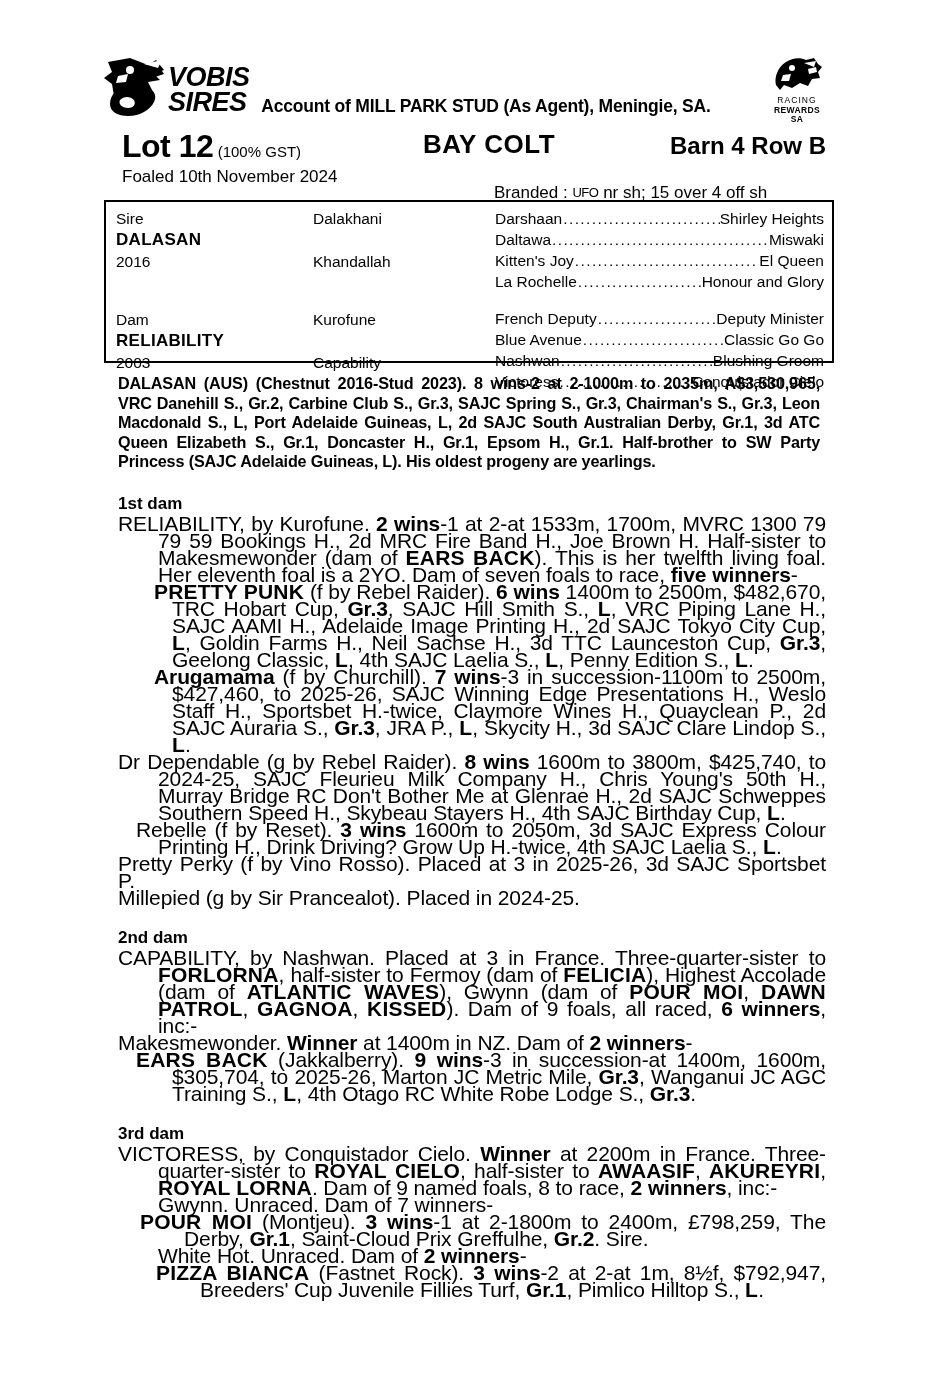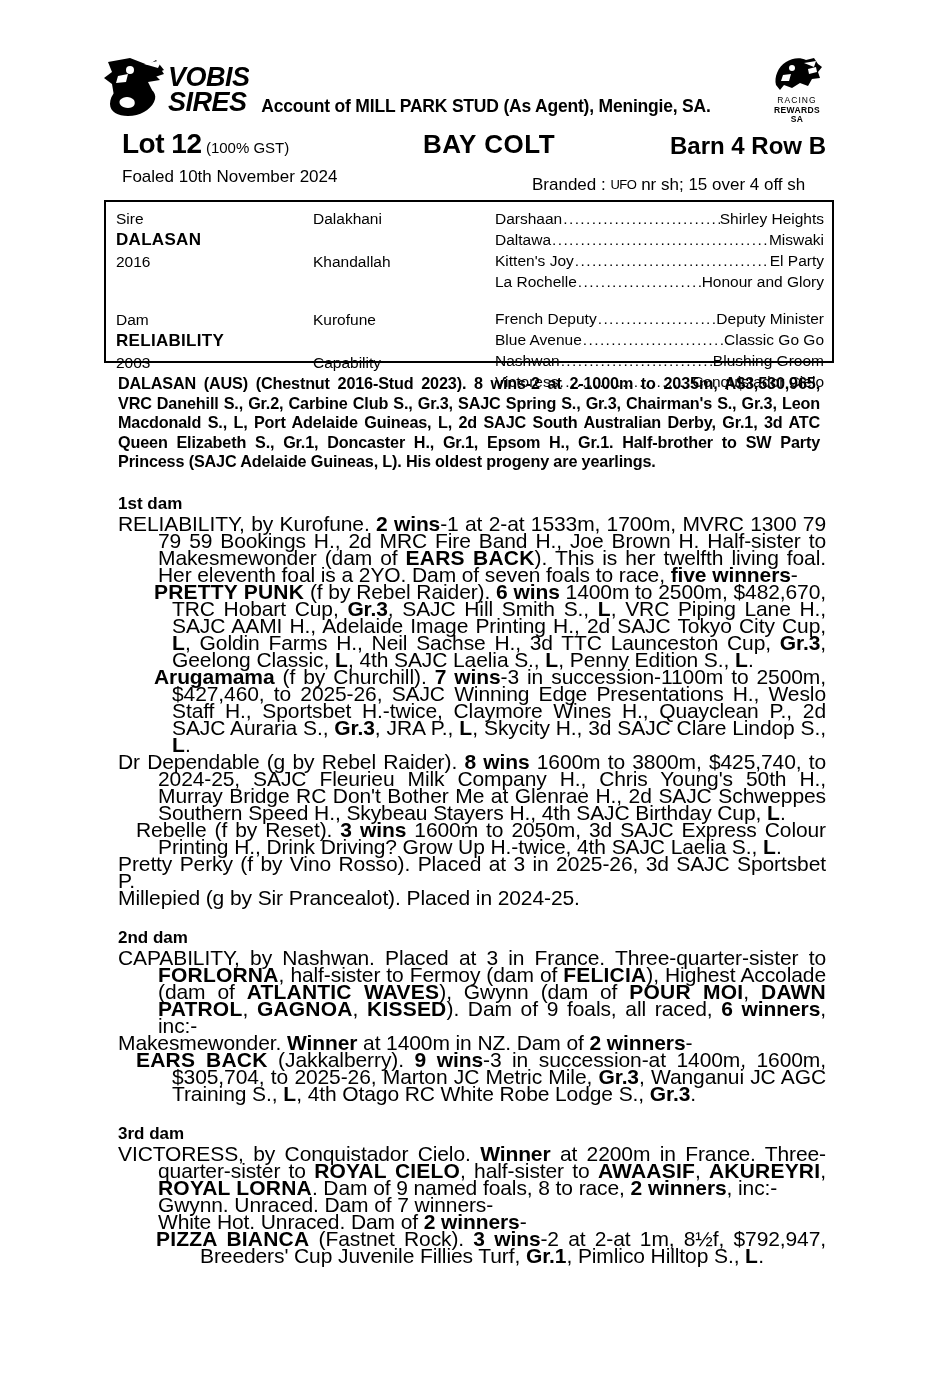--- a/index.html
+++ b/index.html
@@ -71,21 +71,21 @@
     height: 36px;
     margin: 0 104px 0 104px;
   }
   .lot-left {
     position: absolute;
     left: 18px;
     top: 0;
     white-space: nowrap;
   }
   .lot-num {
-    font-size: 28px;
+    font-size: 32px;
     font-weight: bold;
     letter-spacing: -0.5px;
   }
   .lot-gst {
     font-size: 15px;
     font-weight: normal;
   }
   .lot-center {
     position: absolute;
     left: 0;
@@ -115,23 +115,22 @@
   }
   .foaled-left {
     position: absolute;
     left: 18px;
     top: 0;
     white-space: nowrap;
   }
   .foaled-right {
     position: absolute;
     left: 390px;
-    top: 8px;
-    white-space: nowrap;
-    margin-left: 38px;
+    top: 16px;
+    white-space: nowrap;
   }
   .brand-sym {
     font-size: 13px;
     letter-spacing: -0.5px;
     vertical-align: 1px;
   }
 
   
   .ped-table {
     margin: 8px 104px 0 104px;
@@ -324,21 +323,21 @@
         <span class="rgt">Shirley Heights</span>
       </div>
       <div class="dots-row">
         <span class="lft">Daltawa</span>
         <span class="dots">................................................................................</span>
         <span class="rgt">Miswaki</span>
       </div>
       <div class="dots-row">
         <span class="lft">Kitten's Joy</span>
         <span class="dots">................................................................................</span>
-        <span class="rgt">El Party</span>
+        <span class="rgt">El Queen</span>
       </div>
       <div class="dots-row">
         <span class="lft">La Rochelle</span>
         <span class="dots">................................................................................</span>
         <span class="rgt">Honour and Glory</span>
       </div>
       <div class="ped-spacer"></div>
       <div class="dots-row">
         <span class="lft">French Deputy</span>
         <span class="dots">................................................................................</span>
@@ -376,18 +375,19 @@
         <div class="entry lvlB">Rebelle (f by Reset). <b class="nm">3 wins</b> 1600m to 2050m, 3d SAJC Express Colour Printing H., Drink Driving? Grow Up H.-twice, 4th SAJC Laelia S., <b class="caps">L</b>.</div>
         <div class="entry ind0">Pretty Perky (f by Vino Rosso). Placed at 3 in 2025-26, 3d SAJC Sportsbet P.</div>
         <div class="entry ind0">Millepied (g by Sir Prancealot). Placed in 2024-25.</div>
         <div class="dam-head">2nd dam</div>
         <div class="entry lvl0">CAPABILITY, by Nashwan. Placed at 3 in France. Three-quarter-sister to <b class="caps">FORLORNA</b>, half-sister to Fermoy (dam of <b class="caps">FELICIA</b>), Highest Accolade (dam of <b class="caps">ATLANTIC WAVES</b>), Gwynn (dam of <b class="caps">POUR MOI</b>, <b class="caps">DAWN PATROL</b>, <b class="caps">GAGNOA</b>, <b class="caps">KISSED</b>). Dam of 9 foals, all raced, <b class="nm">6 winners</b>, inc:-</div>
         <div class="entry ind0">Makesmewonder. <b class="nm">Winner</b> at 1400m in NZ. Dam of <b class="nm">2 winners</b>-</div>
         <div class="entry lvlA"><b class="caps">EARS BACK</b> (Jakkalberry). <b class="nm">9 wins</b>-3 in succession-at 1400m, 1600m, $305,704, to 2025-26, Marton JC Metric Mile, <b class="nm">Gr.3</b>, Wanganui JC AGC Training S., <b class="caps">L</b>, 4th Otago RC White Robe Lodge S., <b class="nm">Gr.3</b>.</div>
         <div class="dam-head">3rd dam</div>
         <div class="entry lvl0">VICTORESS, by Conquistador Cielo. <b class="nm">Winner</b> at 2200m in France. Three-quarter-sister to <b class="caps">ROYAL CIELO</b>, half-sister to <b class="caps">AWAASIF</b>, <b class="caps">AKUREYRI</b>, <b class="caps">ROYAL LORNA</b>. Dam of 9 named foals, 8 to race, <b class="nm">2 winners</b>, inc:-</div>
         <div class="entry lvl1b">Gwynn. Unraced. Dam of 7 winners-</div>
+        <div class="entry lvlD"><b class="caps">POUR MOI</b> (Montjeu). <b class="nm">3 wins</b>-1 at 2-1800m to 2400m, £798,259, The Derby, <b class="nm">Gr.1</b>, Saint-Cloud Prix Greffulhe, <b class="nm">Gr.2</b>. Sire.</div>
         <div class="entry lvl1b">White Hot. Unraced. Dam of <b class="nm">2 winners</b>-</div>
         <div class="entry lvlC"><b class="caps">PIZZA BIANCA</b> (Fastnet Rock). <b class="nm">3 wins</b>-2 at 2-at 1m, 8½f, $792,947, Breeders' Cup Juvenile Fillies Turf, <b class="nm">Gr.1</b>, Pimlico Hilltop S., <b class="caps">L</b>.</div>
       </div>
   </div>
 
 </div>
 
 </body></html>

